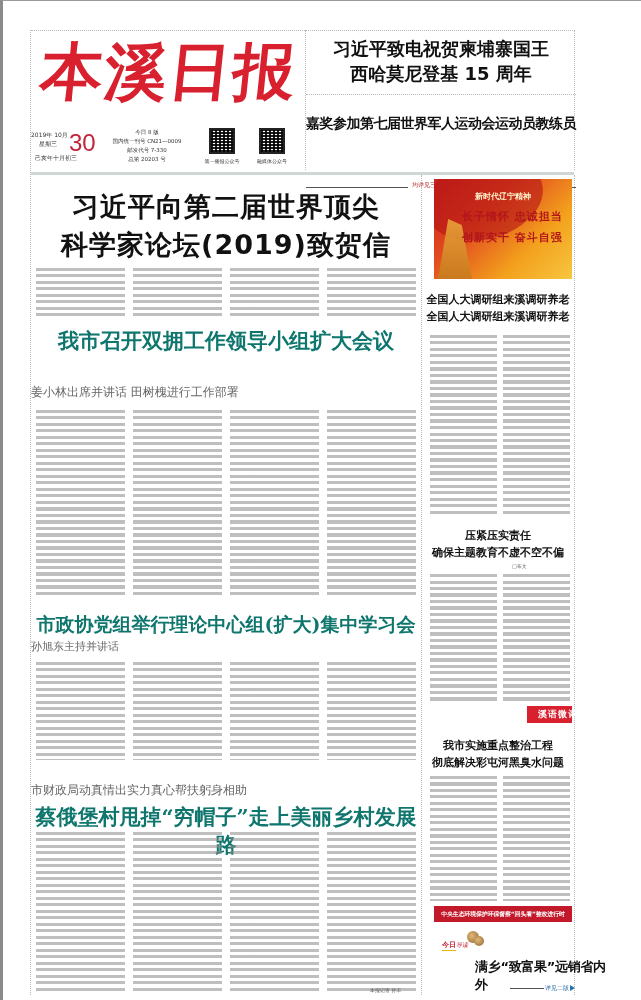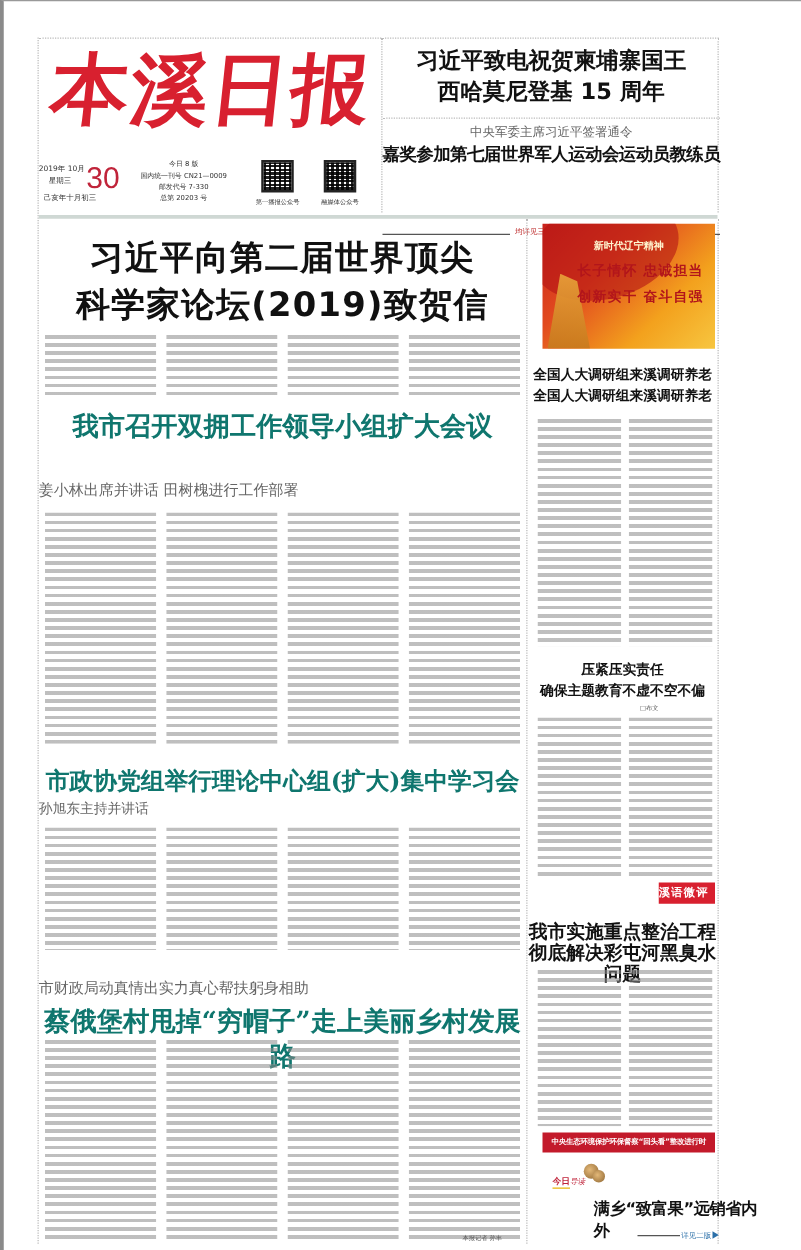--- a/index.html
+++ b/index.html
@@ -47,21 +47,21 @@
      background: linear-gradient(135deg, #c8221d 0%, #e24b1f 35%, #f3a11d 70%, #f7c640 100%); overflow: hidden; }
   .banner .flag { position: absolute; left: -10px; top: -20px; width: 120px; height: 80px; border-radius: 50%; background: rgba(180,20,20,.6); transform: rotate(-15deg); }
   .banner .statue { position: absolute; left: 4px; top: 40px; width: 34px; height: 60px; background: linear-gradient(180deg, #e9a43a, #c77a1d); clip-path: polygon(30% 0, 70% 10%, 100% 100%, 0 100%); opacity: .9; }
   .banner-t1 { position: absolute; left: 0; top: 12px; width: 138px; text-align: center; font-family: "DejaVu Serif", serif; font-size: 8px; color: #fff5d0; font-weight: bold; }
   .banner-t2 { position: absolute; left: 28px; top: 30px; font-family: "DejaVu Serif", serif; font-size: 11px; color: #b2151b; font-weight: bold; letter-spacing: 1px; }
   .banner-t3 { position: absolute; left: 28px; top: 51px; font-family: "DejaVu Serif", serif; font-size: 11px; color: #b2151b; font-weight: bold; letter-spacing: 1px; }
 
   .r-title { position: absolute; left: 421px; width: 154px; text-align: center; color: #111; }
   .r-body { position: absolute; display: grid; grid-template-columns: 1fr 1fr; column-gap: 6px; }
   .xiyu-box { position: absolute; left: 527px; top: 706px; width: 45px; height: 17px; background: #d8202f; }
-  .xiyu-label { position: absolute; left: 527px; top: 708px; width: 62px; text-align: left; color: #fff; font-size: 9px; font-weight: bold; letter-spacing: 1px; }
+  .xiyu-label { position: absolute; left: 527px; top: 708px; width: 62px; text-align: center; color: #fff; font-size: 9px; font-weight: bold; letter-spacing: 1px; }
   .eco-bar { position: absolute; left: 434px; top: 906px; width: 138px; height: 16px; background: #c31a2b; color: #fff; font-size: 6px; font-weight: bold; line-height: 16px; text-align: center; letter-spacing: -0.2px; }
   .today-k1 { position: absolute; left: 442px; top: 940px; font-size: 7px; font-weight: bold; color: #c0243a; border-bottom: 1px solid #eab308; }
   .today-k2 { position: absolute; left: 456px; top: 941px; font-size: 6px; color: #c0243a; font-style: italic; }
   .today-icon { position: absolute; left: 467px; top: 931px; width: 12px; height: 12px; border-radius: 50%; background: radial-gradient(circle at 40% 40%, #e3b878, #8d6531); }
   .today-icon2 { position: absolute; left: 474px; top: 936px; width: 10px; height: 10px; border-radius: 50%; background: radial-gradient(circle at 40% 40%, #e3b878, #8d6531); }
   .today-title { position: absolute; left: 434px; top: 958px; width: 140px; font-size: 13px; font-weight: bold; color: #111; letter-spacing: -0.3px; margin-left: 41px; }
   .see-line { position: absolute; border-top: 1px solid #555; }
   .see-txt { position: absolute; font-size: 6px; color: #2a6fa8; }
   .tri { display: inline-block; width: 0; height: 0; border-top: 3px solid transparent; border-bottom: 3px solid transparent; border-left: 5px solid currentColor; margin-left: 1px; vertical-align: middle; }
 
@@ -93,21 +93,20 @@
   <div class="qr-label" style="left:216px;">融媒体公众号</div>
 </div>
 <div class="mast-divider"></div>
 
 <div class="hdr-box">
   <div class="hdr-h1">
     <div>习近平致电祝贺柬埔寨国王</div>
     <div>西哈莫尼登基 15 周年</div>
   </div>
   <div class="hdr-dots"></div>
-  <div class="hdr-kicker">中央军委主席习近平签署通令</div>
   <div class="hdr-h2">嘉奖参加第七届世界军人运动会运动员教练员</div>
   <div class="hdr-seeline"></div>
   <div class="hdr-see"><span>均详见三版</span><span class="tri"></span></div>
 </div>
 
 <div class="lead-title">
   <div>习近平向第二届世界顶尖</div>
   <div>科学家论坛(2019)致贺信</div>
 </div>
 <div class="body-cols" style="left:36px; top:268px; width:380px; height:48px; grid-template-columns: repeat(4, 1fr);">
@@ -210,21 +209,21 @@
   <div class="col">
       <span class="fill"></span>
     </div>
   <div class="col">
       <span class="fill"></span>
     </div>
 </div>
 <div class="xiyu-box"></div>
 <div class="xiyu-label">溪语微评</div>
 
-<div class="r-title" style="top:737px; font-size:15px; line-height:17px; font-weight:bold;">
+<div class="r-title" style="top:737px; font-size:11px; line-height:17px; font-weight:bold;">
   <div>我市实施重点整治工程</div>
   <div>彻底解决彩屯河黑臭水问题</div>
 </div>
 <div class="r-body" style="left:430px; top:776px; width:140px; height:125px;">
   <div class="col">
       <span class="fill"></span>
     </div>
   <div class="col">
       <span class="fill"></span>
     </div>

